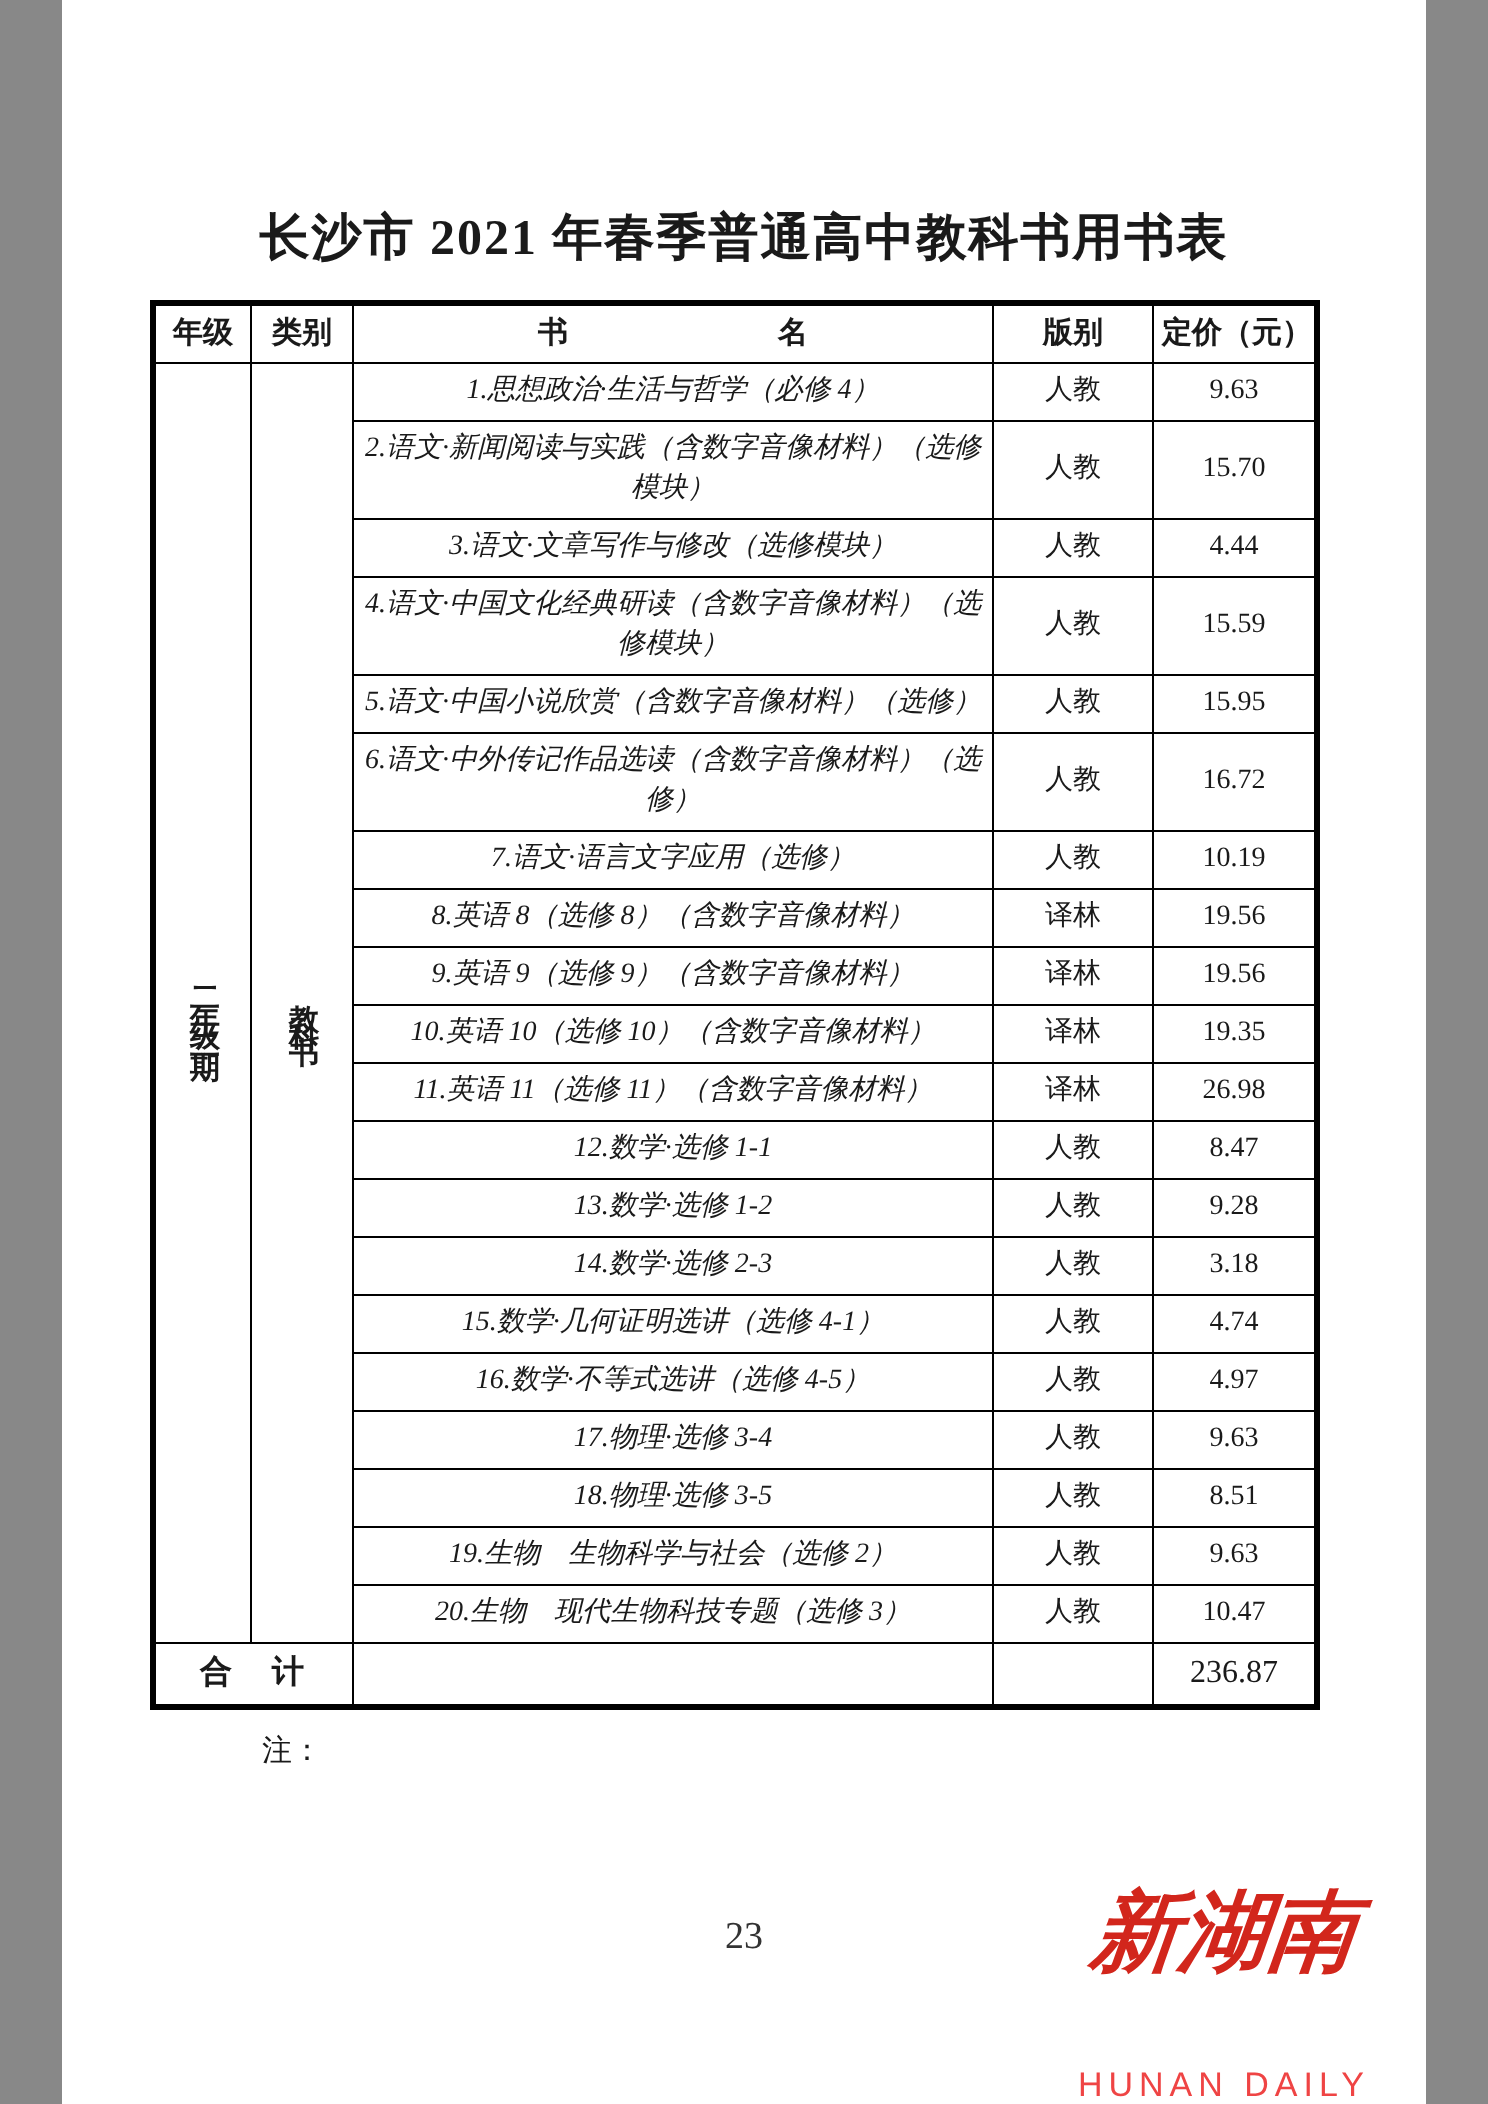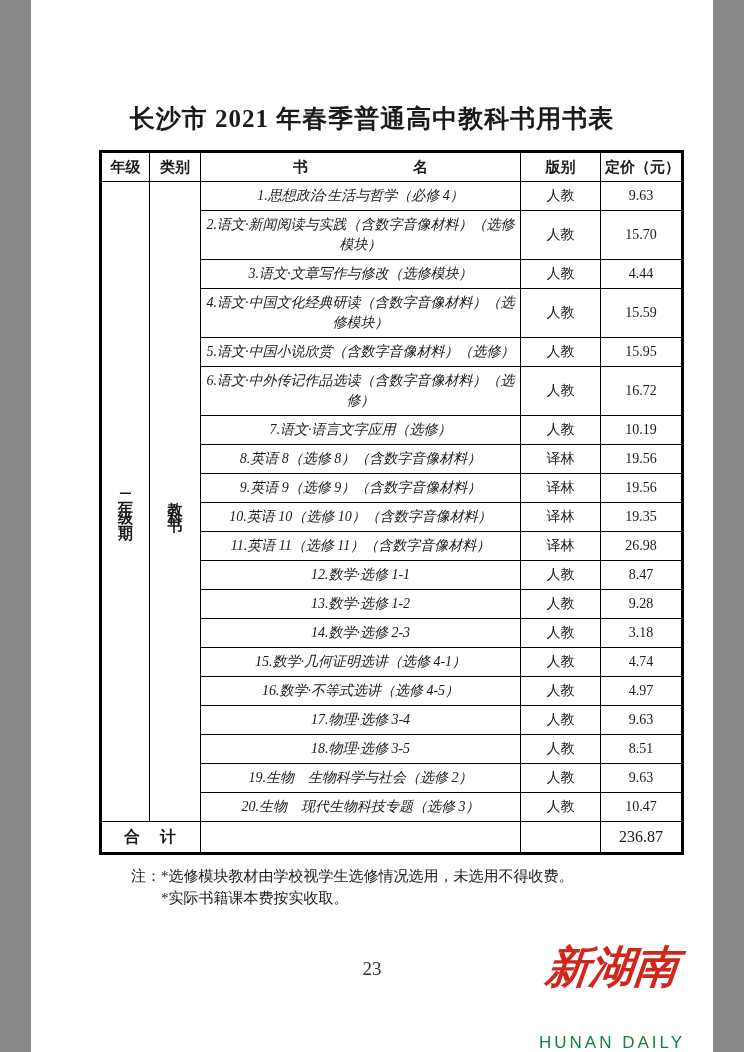--- a/index.html
+++ b/index.html
@@ -16,21 +16,21 @@
   }
   .title {
     margin-top: 102px;
     text-align: center;
     font-size: 25px;
     font-weight: bold;
     letter-spacing: 1px;
   }
   table.book-table {
     border-collapse: collapse;
-    margin: 15px 0 0 68px;
+    margin: 15px 0 0 44px;
     width: 582px;
     table-layout: fixed;
   }
   table.book-table th, table.book-table td {
     border: 1px solid #000;
     font-size: 14px;
     line-height: 20px;
     padding: 4px 4px;
     text-align: center;
     vertical-align: middle;
@@ -239,26 +239,22 @@
         <td colspan="2" class="total-label">合　计</td>
         <td></td>
         <td></td>
         <td>236.87</td>
       </tr>
     </tbody>
   </table>
 
   <div class="notes">
     <span class="prefix">注：</span>
-    <span>
-      <div>*选修模块教材由学校视学生选修情况选用，未选用不得收费。</div>
-      <div>*实际书籍课本费按实收取。</div>
-    </span>
   </div>
 
   <div class="page-number">23</div>
 
   <div class="logo">
     <span class="logo-cn" style="color: rgb(210, 38, 28);">新湖南</span>
-    <span class="logo-en" style="color: #15803d; margin-top: 37px;">HUNAN DAILY</span>
+    <span class="logo-en" style="color: #ef4444; margin-top: 37px;">HUNAN DAILY</span>
   </div>
 
 </div>
 
 </body></html>

